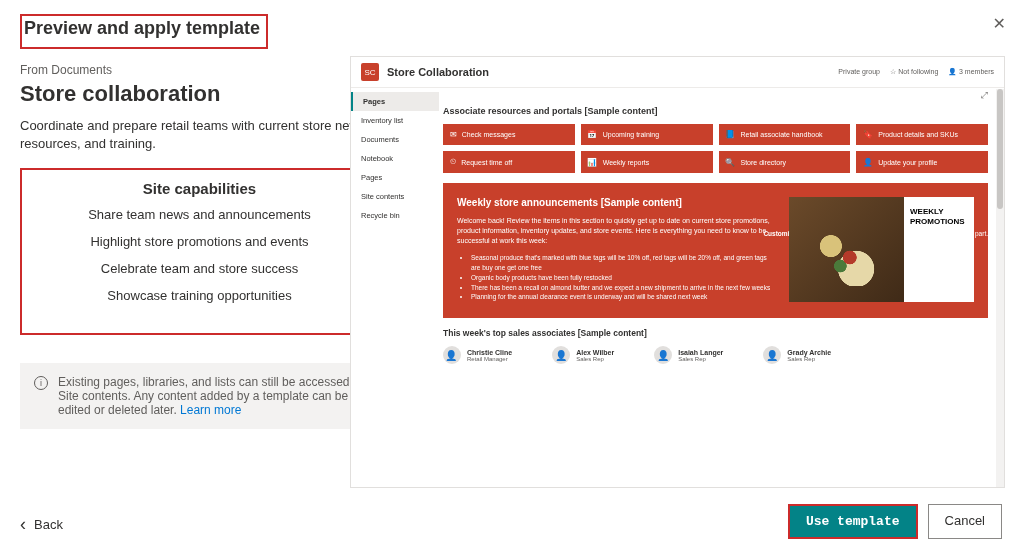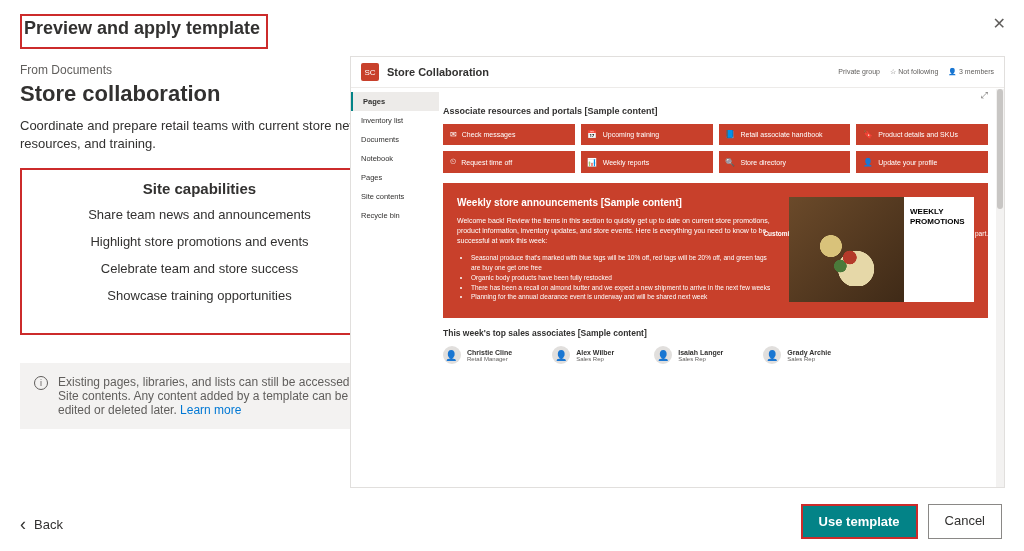--- a/index.html
+++ b/index.html
@@ -21,21 +21,21 @@
 
 .info-box { margin-top: 28px; background: #f3f2f1; padding: 12px 14px; font-size: 12px; color: #605e5c; display: flex; gap: 10px; }
 .info-icon { width: 14px; height: 14px; border: 1px solid #605e5c; border-radius: 50%; display: inline-flex; align-items: center; justify-content: center; font-size: 9px; flex-shrink: 0; margin-top: 1px;}
 .info-box a { color: #0078d4; text-decoration: none; }
 
 .back-btn { position: absolute; left: 20px; bottom: 16px; font-size: 13px; color: #323130; cursor: pointer; }
 .back-btn::before { content: "‹"; font-size: 18px; margin-right: 8px; vertical-align: -1px; }
 
 .btn-row { position: absolute; right: 22px; bottom: 12px; display: flex; gap: 10px; }
 .btn { padding: 8px 16px; font-size: 13px; cursor: pointer; }
-.btn-primary { background: #038387; color: #fff; border: 2px solid #cc2b2b; font-weight: 600; }
+.btn-primary { background: #038387; color: #fff; border: 2px solid #cc2b2b; font-weight: 600; font-family: Liberation Mono, monospace; }
 .btn-secondary { background: #fff; border: 1px solid #8a8886; }
 
 
 .preview { position: absolute; left: 350px; top: 56px; width: 655px; height: 432px; border: 1px solid #e1dfdd; background: #fff; overflow: hidden; }
 .pv-scroll { position: absolute; right: 0; top: 32px; bottom: 0; width: 8px; background: #f3f2f1; }
 .pv-scroll::before { content: ""; position: absolute; top: 0; left: 1px; width: 6px; height: 120px; background: #c8c6c4; border-radius: 3px; }
 
 .pv-header { display: flex; align-items: center; padding: 6px 10px; border-bottom: 1px solid #edebe9; }
 .pv-logo { width: 18px; height: 18px; background: #c8402b; border-radius: 2px; color: #fff; font-size: 8px; display: flex; align-items: center; justify-content: center; margin-right: 8px;}
 .pv-title { font-size: 11px; font-weight: 600; }

